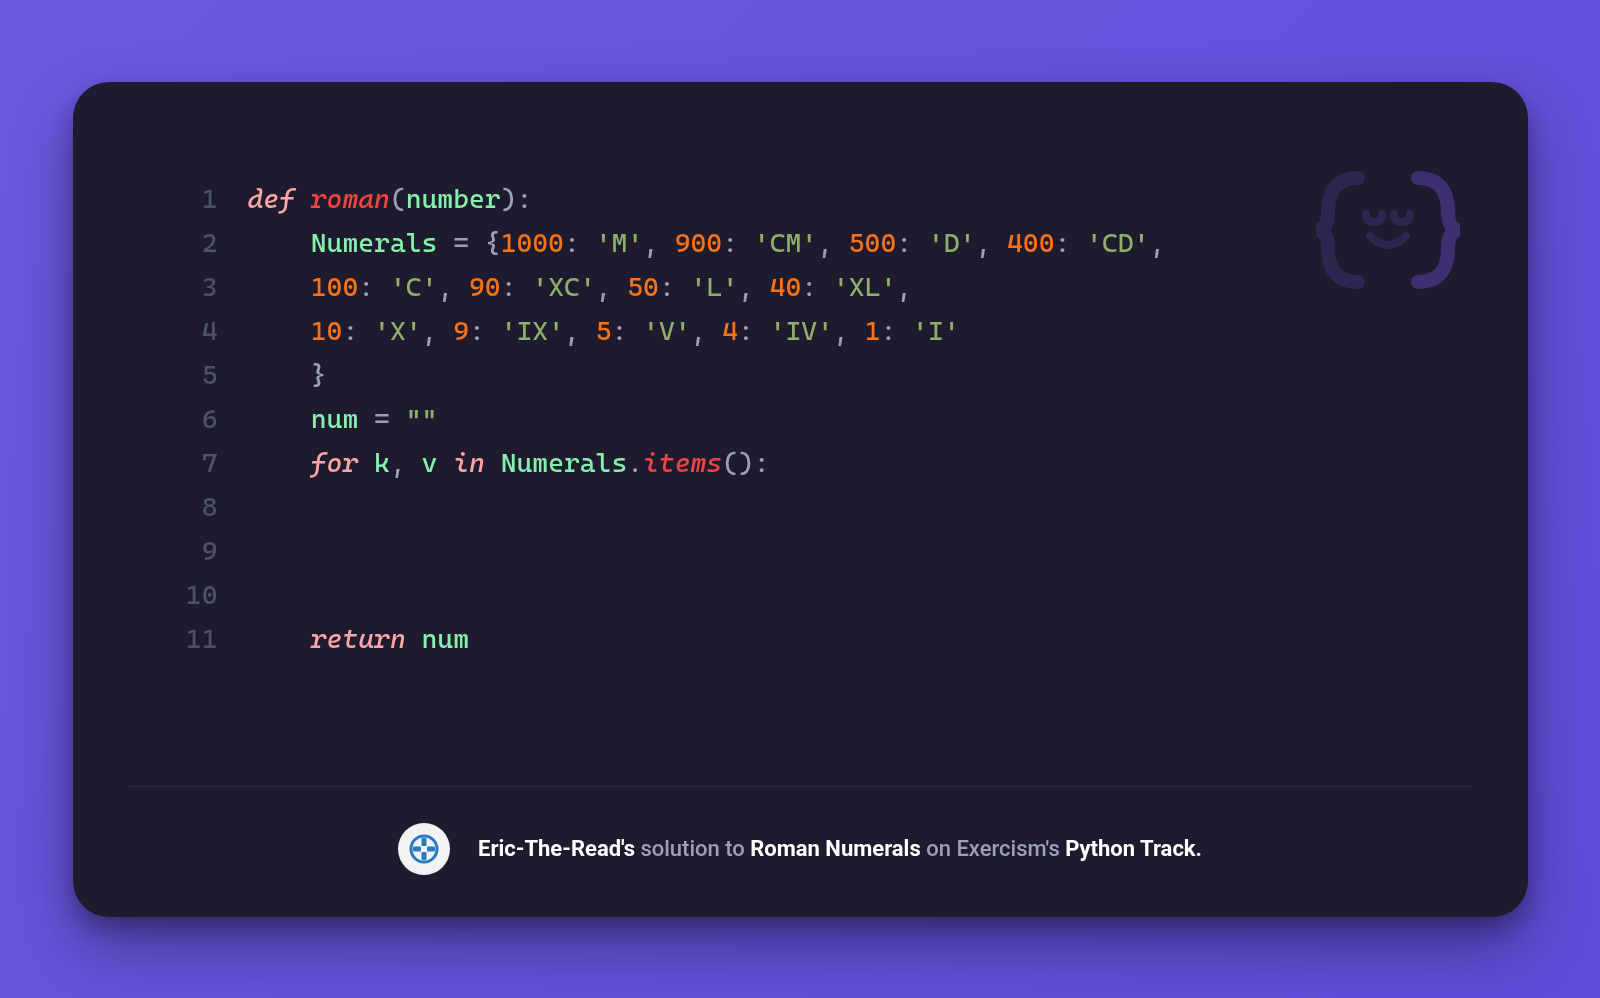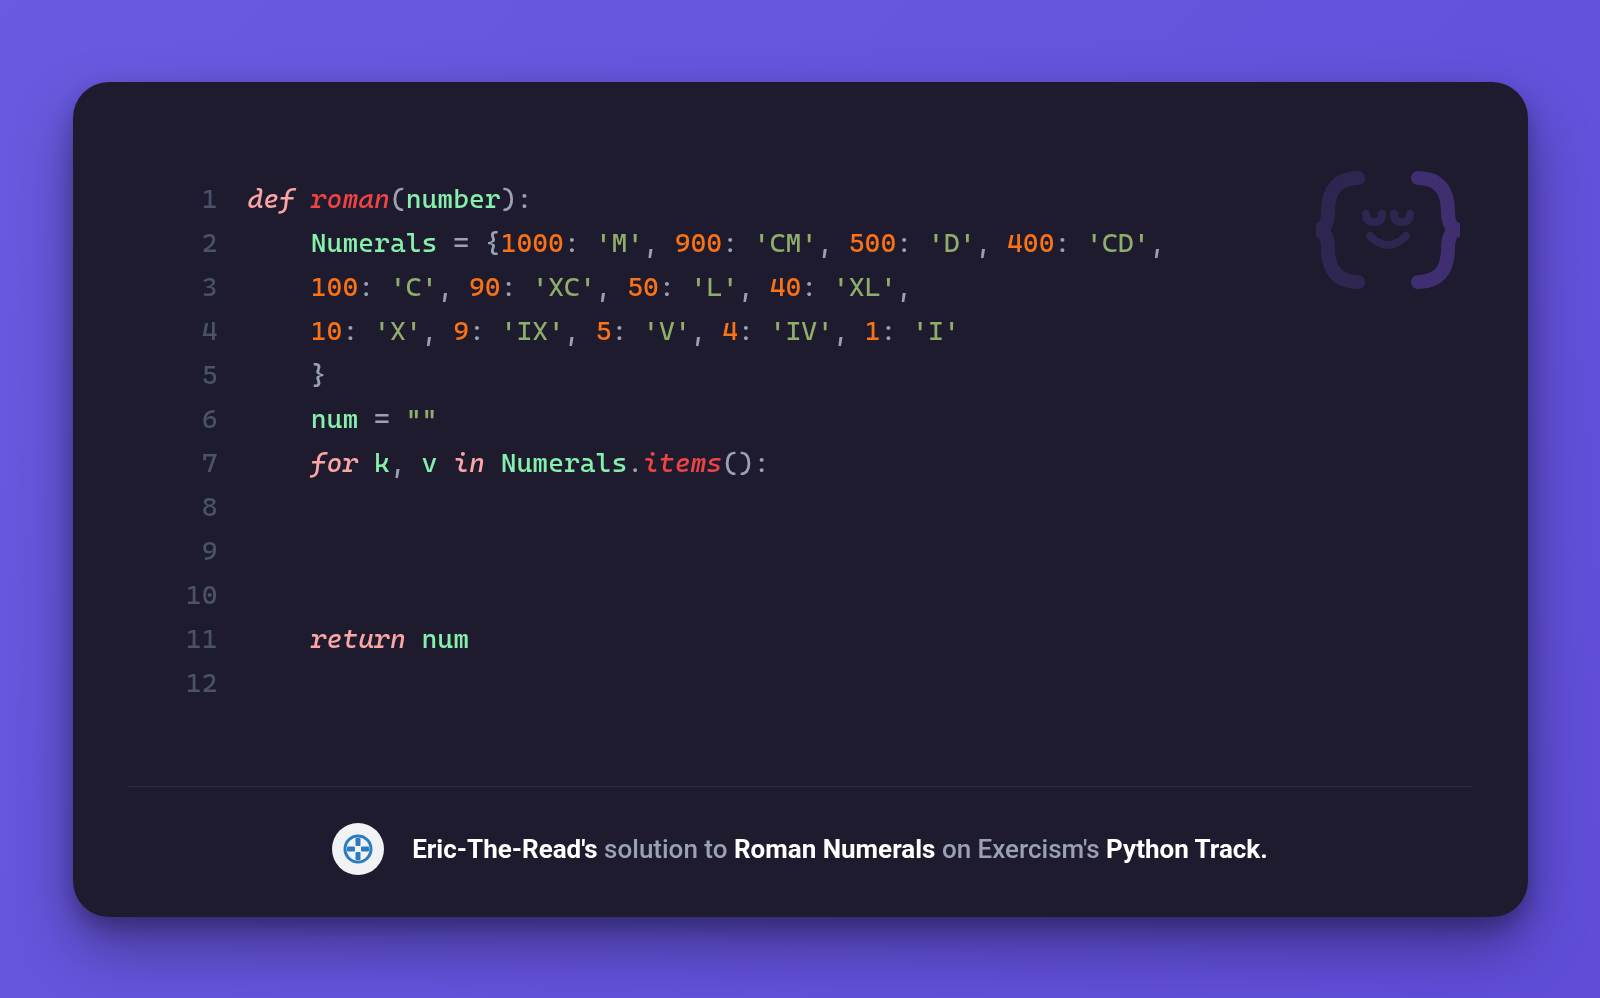--- a/index.html
+++ b/index.html
@@ -57,21 +57,21 @@
 
   .footer {
     border-top: 1px solid rgba(255,255,255,0.08);
     margin: 0 55px;
     padding: 36px 0 42px 0;
     display: flex;
     align-items: center;
     justify-content: center;
     gap: 28px;
     font-family: -apple-system, BlinkMacSystemFont, "Segoe UI", Roboto, sans-serif;
-    font-size: 26px;
+    font-size: 22px;
     color: #c9ccd6;
   }
   .avatar {
     width: 52px;
     height: 52px;
     border-radius: 50%;
     background: #f1f2f4;
     display: flex;
     align-items: center;
     justify-content: center;
@@ -103,21 +103,20 @@
       <div class="line"><span class="ln">2</span><span class="code"><span class="code">    </span><span class="prm">Numerals</span><span class="code"> </span><span class="op">=</span><span class="code"> </span><span class="pun">{</span><span class="num">1000</span><span class="pun">:</span><span class="code"> </span><span class="str">'M'</span><span class="pun">,</span><span class="code"> </span><span class="num">900</span><span class="pun">:</span><span class="code"> </span><span class="str">'CM'</span><span class="pun">,</span><span class="code"> </span><span class="num">500</span><span class="pun">:</span><span class="code"> </span><span class="str">'D'</span><span class="pun">,</span><span class="code"> </span><span class="num">400</span><span class="pun">:</span><span class="code"> </span><span class="str">'CD'</span><span class="pun">,</span></span></div>
       <div class="line"><span class="ln">3</span><span class="code"><span class="code">    </span><span class="num">100</span><span class="pun">:</span><span class="code"> </span><span class="str">'C'</span><span class="pun">,</span><span class="code"> </span><span class="num">90</span><span class="pun">:</span><span class="code"> </span><span class="str">'XC'</span><span class="pun">,</span><span class="code"> </span><span class="num">50</span><span class="pun">:</span><span class="code"> </span><span class="str">'L'</span><span class="pun">,</span><span class="code"> </span><span class="num">40</span><span class="pun">:</span><span class="code"> </span><span class="str">'XL'</span><span class="pun">,</span></span></div>
       <div class="line"><span class="ln">4</span><span class="code"><span class="code">    </span><span class="num">10</span><span class="pun">:</span><span class="code"> </span><span class="str">'X'</span><span class="pun">,</span><span class="code"> </span><span class="num">9</span><span class="pun">:</span><span class="code"> </span><span class="str">'IX'</span><span class="pun">,</span><span class="code"> </span><span class="num">5</span><span class="pun">:</span><span class="code"> </span><span class="str">'V'</span><span class="pun">,</span><span class="code"> </span><span class="num">4</span><span class="pun">:</span><span class="code"> </span><span class="str">'IV'</span><span class="pun">,</span><span class="code"> </span><span class="num">1</span><span class="pun">:</span><span class="code"> </span><span class="str">'I'</span></span></div>
       <div class="line"><span class="ln">5</span><span class="code"><span class="code">    </span><span class="pun">}</span></span></div>
       <div class="line"><span class="ln">6</span><span class="code"><span class="code">    </span><span class="prm">num</span><span class="code"> </span><span class="op">=</span><span class="code"> </span><span class="str">""</span></span></div>
       <div class="line"><span class="ln">7</span><span class="code"><span class="code">    </span><span class="kw">for</span><span class="code"> </span><span class="prm">k</span><span class="pun">,</span><span class="code"> </span><span class="prm">v</span><span class="code"> </span><span class="kw">in</span><span class="code"> </span><span class="prm">Numerals</span><span class="pun">.</span><span class="fn">items</span><span class="pun">():</span></span></div>
       <div class="line"><span class="ln">8</span></div>
       <div class="line"><span class="ln">9</span></div>
       <div class="line"><span class="ln">10</span></div>
       <div class="line"><span class="ln">11</span><span class="code"><span class="code">    </span><span class="kw">return</span><span class="code"> </span><span class="prm">num</span></span></div>
-      <div class="line"><span class="ln">12</span><span class="code"></span></div>
     </div>
 
   <div class="footer">
     <div class="avatar">
       <svg viewBox="0 0 34 34">
         <circle cx="17" cy="17" r="13" fill="none" stroke="#2a7bbf" stroke-width="3"></circle>
         <rect x="14.5" y="6" width="5" height="8" rx="1" fill="#2a7bbf"></rect>
         <rect x="14.5" y="20" width="5" height="8" rx="1" fill="#2a7bbf"></rect>
         <rect x="6" y="14.5" width="8" height="5" rx="1" fill="#2a7bbf"></rect>
         <rect x="20" y="14.5" width="8" height="5" rx="1" fill="#2a7bbf"></rect>

